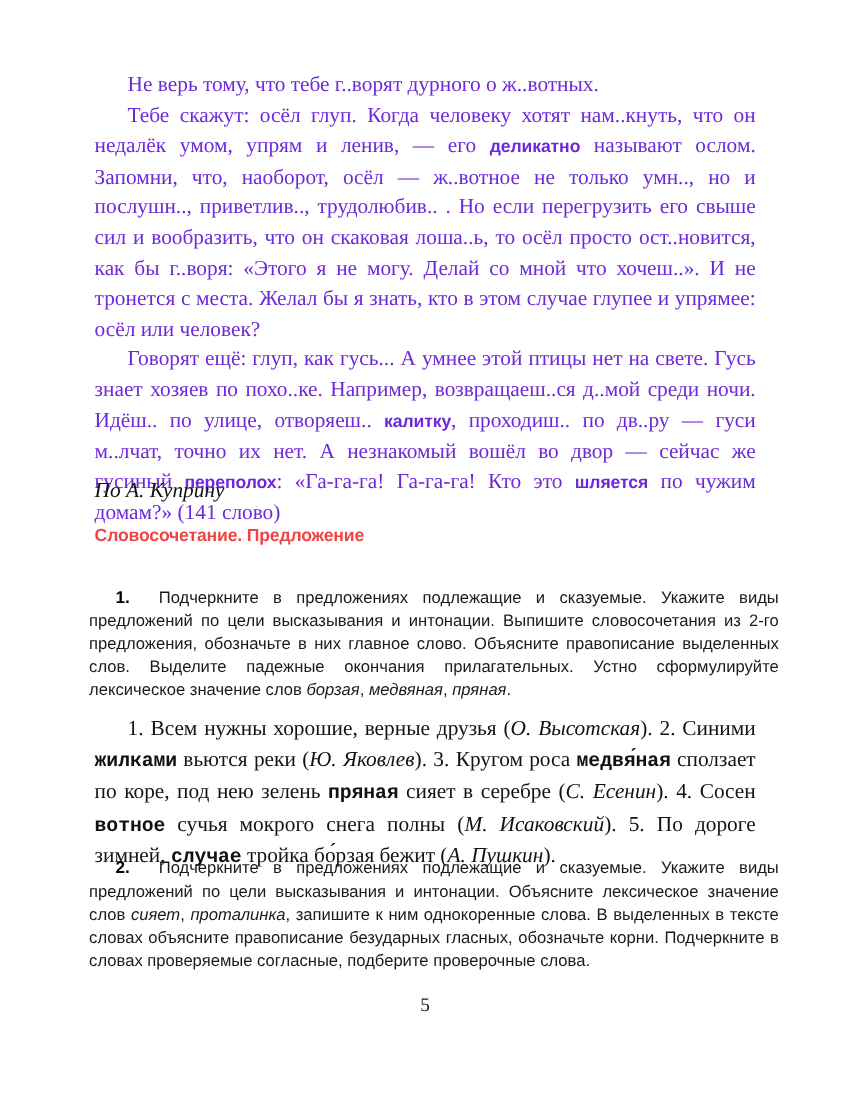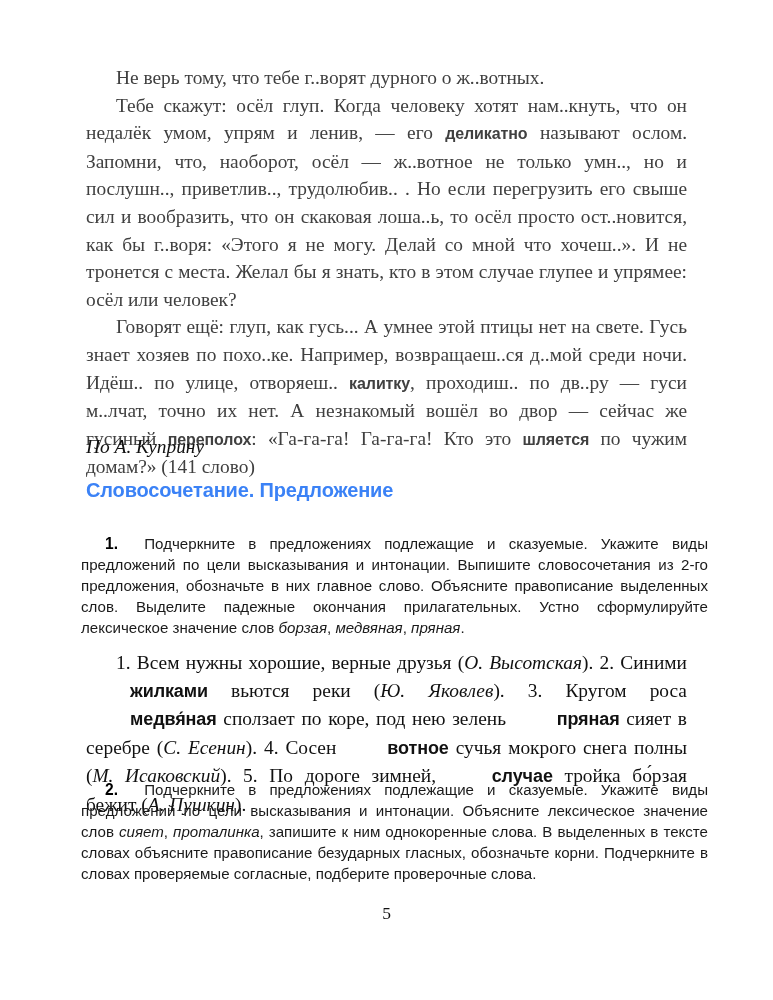--- a/index.html
+++ b/index.html
@@ -24,21 +24,21 @@
     top: 64px;
     width: 601px;
   }
   .story p {
     margin: 0;
     font-family: "Liberation Serif", "DejaVu Serif", serif;
     font-size: 19.4px;
     line-height: 27.6px;
     text-align: justify;
     text-indent: 30px;
-    color: #404040;
+    color: #6d28d9;
     hyphens: manual;
   }
   .story b {
     font-family: "Liberation Sans", "DejaVu Sans", sans-serif;
     font-weight: 700;
     font-size: 16px;
     letter-spacing: -0.1px;
   }
   .attribution {
     position: absolute;
@@ -53,23 +53,23 @@
     color: #111111;
   }
 
   
   .section-heading {
     position: absolute;
     left: 86px;
     top: 479px;
     font-family: "Liberation Sans", "DejaVu Sans", sans-serif;
     font-weight: 700;
-    font-size: 20px;
+    font-size: 16px;
     letter-spacing: -0.15px;
-    color: #3b82f6;
+    color: #ef4444;
   }
 
   
   .exercise {
     position: absolute;
     left: 60px;
     width: 627px;
     margin-left: 21px;
   }
   .exercise .ex-body {
@@ -105,25 +105,24 @@
     font-size: 19.4px;
     line-height: 27.6px;
     text-align: justify;
     text-indent: 30px;
     color: #111111;
   }
   .examples i {
     font-style: italic;
   }
   .examples b {
-    font-family: Liberation Sans, sans-serif;
+    font-family: Liberation Mono, monospace;
     font-weight: 700;
     font-size: 18px;
     letter-spacing: -0.1px;
-    margin-left: 44px;
   }
 
   
   .folio {
     position: absolute;
     left: 0;
     top: 903px;
     width: 773px;
     text-align: center;
     font-family: "Liberation Serif", "DejaVu Serif", serif;

